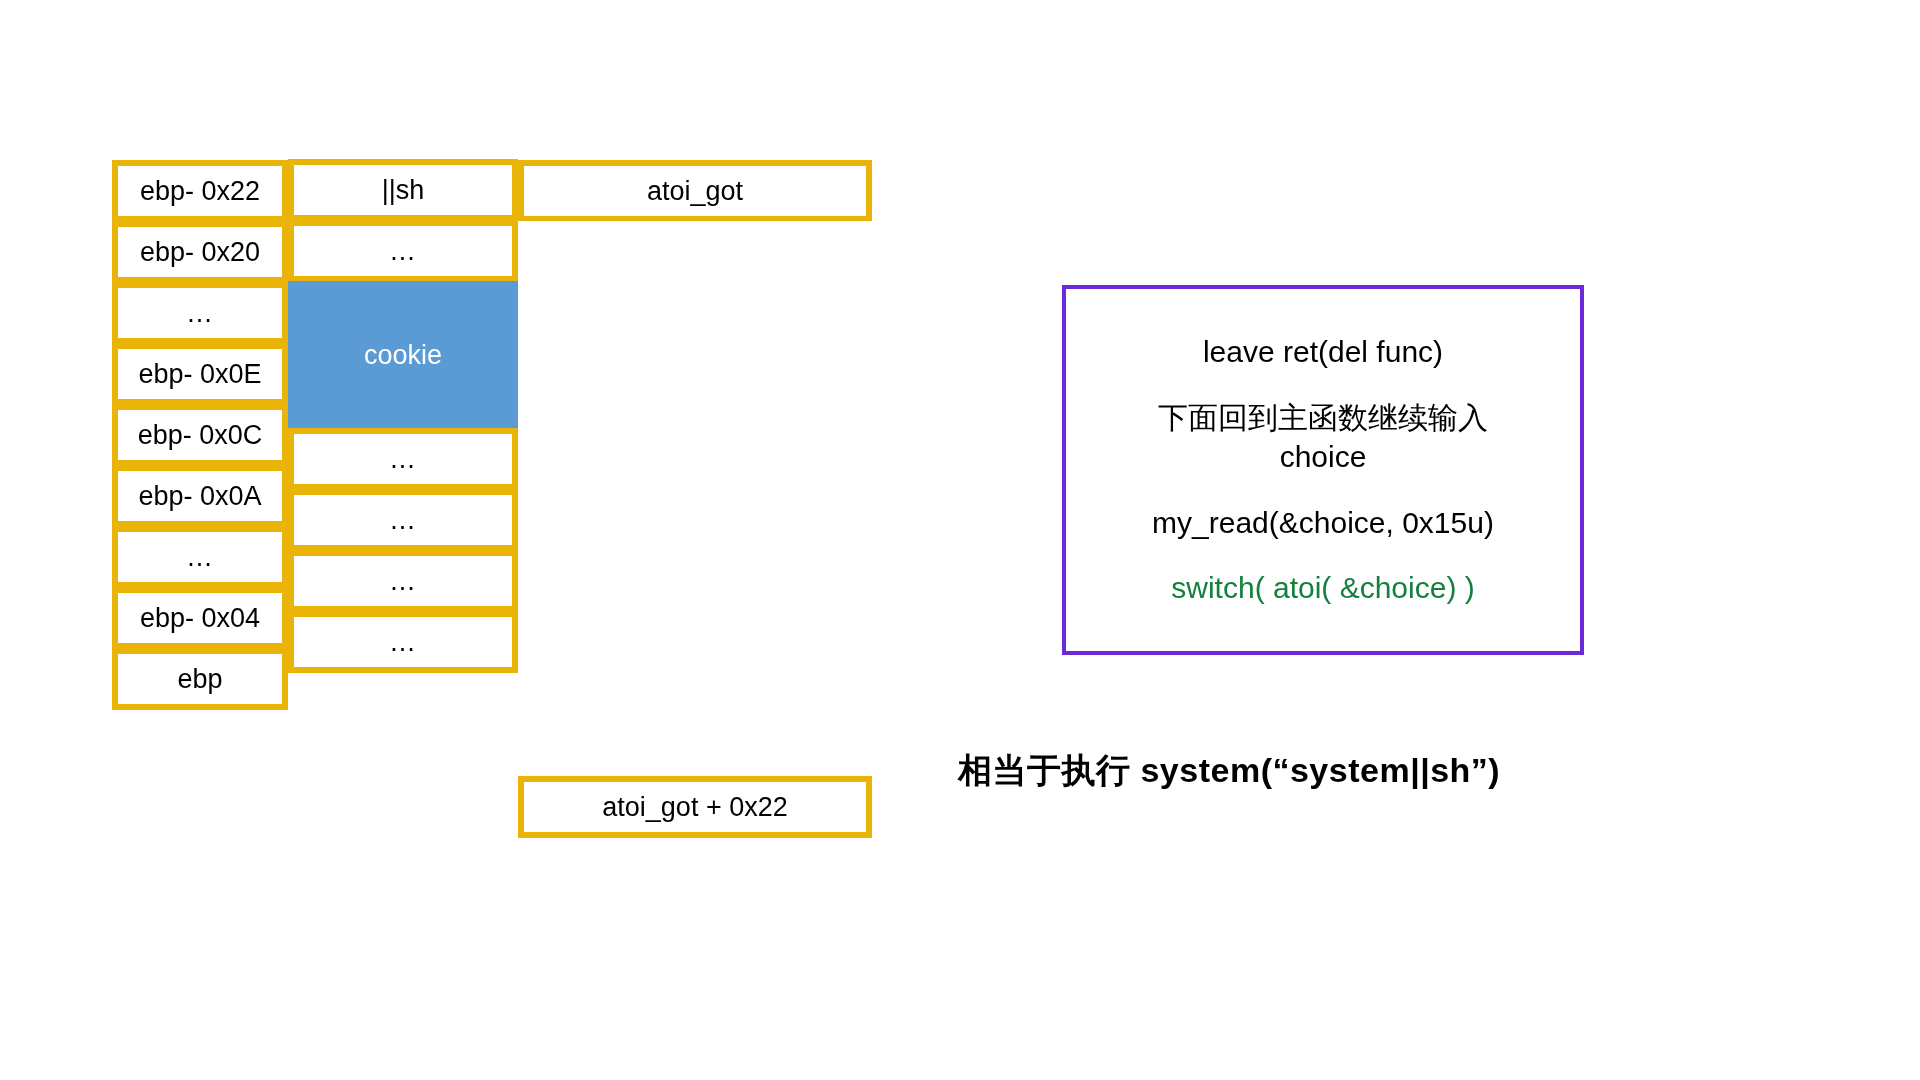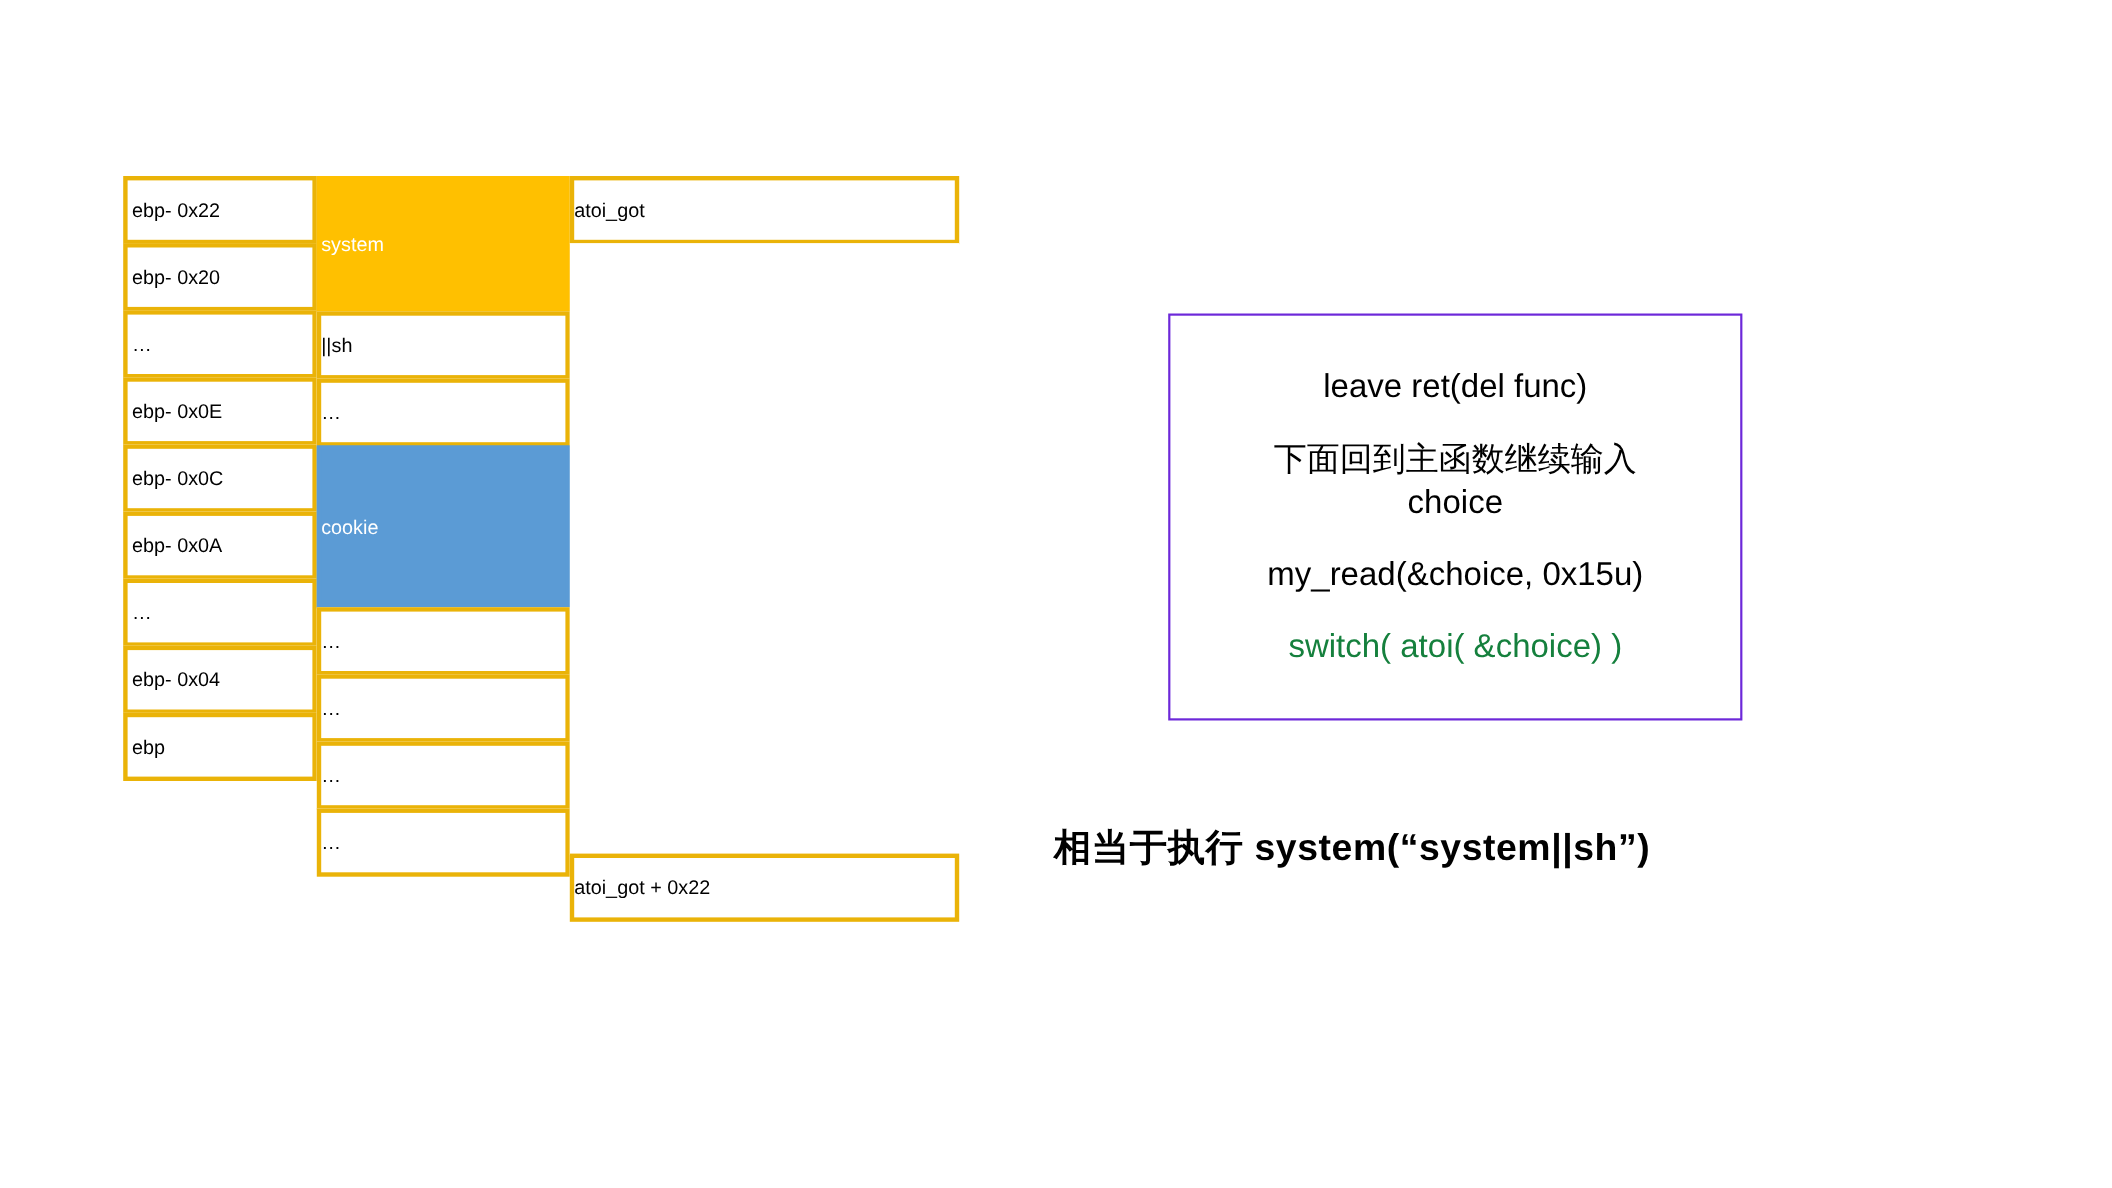--- a/index.html
+++ b/index.html
@@ -28,25 +28,26 @@
     width: 760px;
   }
 
   
   .col-addr  { position: absolute; left: 0px;   width: 176px; }
   .col-val   { position: absolute; left: 176px; width: 230px; }
   .col-note  { position: absolute; left: 406px; width: 354px; }
 
   .cell {
     box-sizing: border-box;
-    border: 4px solid #eab308;
+    border: 6px solid #eab308;
     display: flex;
     align-items: center;
+    justify-content: center;
     text-align: center;
-    font-size: 18px;
+    font-size: 27px;
     line-height: 1.12;
     background: #ffffff;
     color: #000000;
   }
   .cell.addr { padding: 0 4px; }
   .cell .two-line { display: block; }
 
   .cell.filled-orange {
     background: #FFC000;
     border-color: #FFC000;
@@ -61,21 +62,21 @@
   .ellipsis { letter-spacing: 1px; }
 
   
   #code-box {
     position: absolute;
     left: 1062px;
     top: 285px;
     width: 522px;
     height: 370px;
     box-sizing: border-box;
-    border: 2px solid #6d28d9;
+    border: 4px solid #6d28d9;
     background: #ffffff;
     display: flex;
     flex-direction: column;
     justify-content: center;
     align-items: center;
     padding: 10px 16px;
   }
   .code-line {
     text-align: center;
     font-size: 30px;
@@ -134,23 +135,20 @@
       <div class="cell addr" style="height:62px;margin-top:-1px">
         <span class="two-line">ebp-
 0x04</span>
       </div>
       <div class="cell addr" style="height:62px;margin-top:-1px">
         <span>ebp</span>
       </div>
     </div>
 
     <div class="col-val">
-      <div class="cell filled-orange" style="height:124px">
-        <span>system</span>
-      </div>
       <div class="cell" style="height:62px;margin-top:-1px">
         <span>||sh</span>
       </div>
       <div class="cell ellipsis" style="height:62px;margin-top:-1px">
         <span>…</span>
       </div>
       <div class="cell filled-blue" style="height:148px;margin-top:-1px">
         <span>cookie</span>
       </div>
       <div class="cell ellipsis" style="height:62px;margin-top:-1px">

